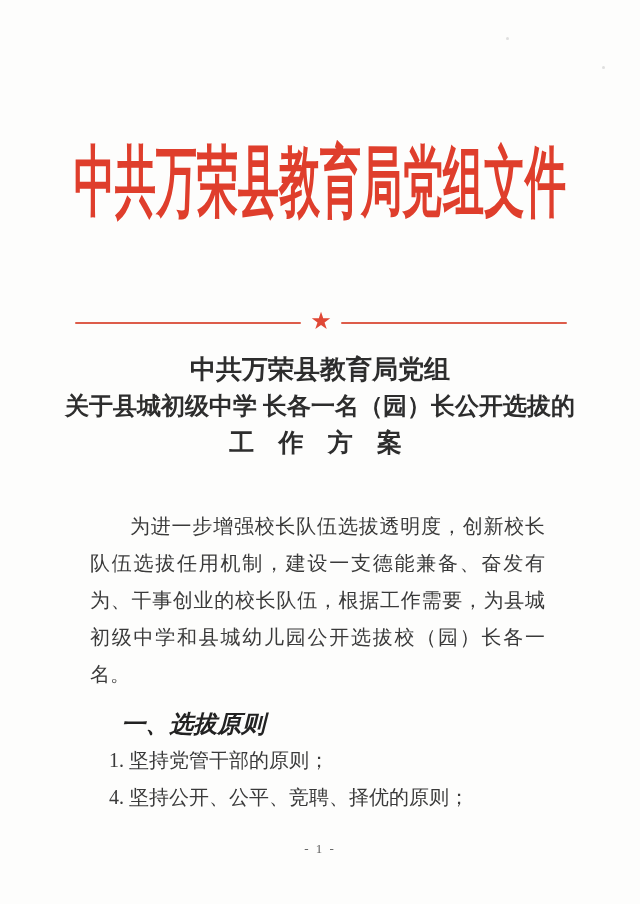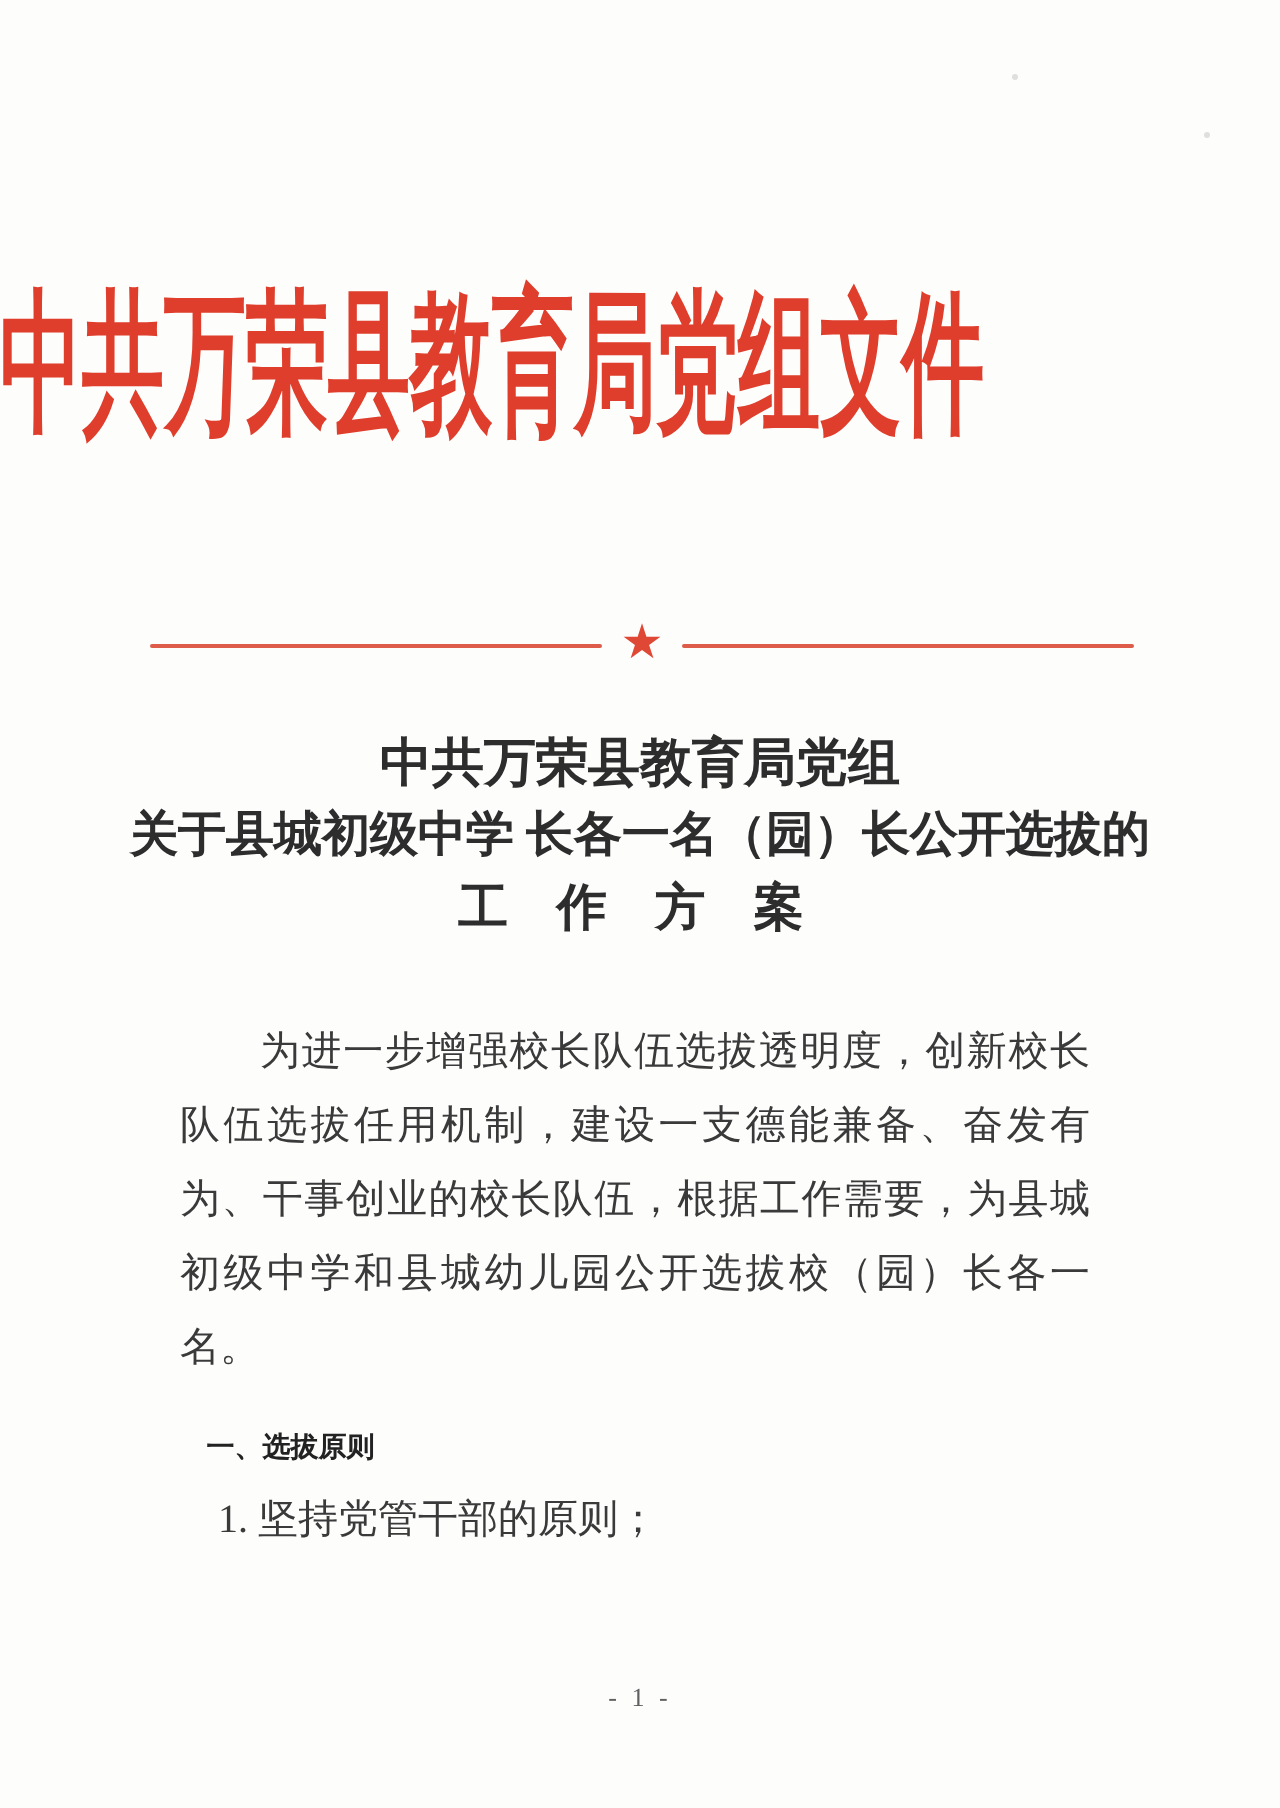--- a/index.html
+++ b/index.html
@@ -8,21 +8,21 @@
     position:relative;
     width:640px;height:904px;
     margin:0 auto;
     background:#fdfdfc;
     overflow:hidden;
     font-family:"Liberation Serif","DejaVu Serif",serif;
   }
   
   .letterhead{
     position:absolute;top:136px;left:0;right:0;height:92px;
-    display:flex;align-items:center;
+    display:flex;align-items:center;justify-content:center;
   }
   .letterhead .stretch{
     display:inline-block;
     font-weight:bold;
     font-size:41px;
     letter-spacing:0px;
     white-space:nowrap;
     transform:scaleY(1.88);
     transform-origin:center;
   }
@@ -32,37 +32,38 @@
     display:flex;align-items:center;
   }
   .rule .line{flex:1;height:2px;border-radius:1px;}
   .rule .star{
     font-size:24px;line-height:1;margin:0 9px;
     transform:translateY(-2px);
     font-family:"DejaVu Sans","Liberation Sans",sans-serif;
   }
   
   .doc-title{
-    position:absolute;top:363px;left:36px;right:36px;
+    position:absolute;top:351px;left:36px;right:36px;
     text-align:center;color:#2d2d2d;font-weight:bold;
   }
   .doc-title .t1{font-size:26px;line-height:37px;}
   .doc-title .t2{font-size:24px;line-height:36px;white-space:nowrap;}
   .doc-title .t3{font-size:25px;line-height:37px;letter-spacing:9px;text-align:center;}
   
   .body-text{
     position:absolute;top:496px;left:78px;width:479px;
     font-size:20px;line-height:37px;color:#3a3a3a;
     text-align:justify;
   }
   .para{margin:12px;text-indent:2em;}
   .section-heading{
     margin:0;padding-left:1.8em;
-    font-size:14px;line-height:37px;font-weight:bold;color:#222;
+    font-size:24px;line-height:37px;font-weight:bold;color:#222;
     font-family:"Liberation Sans","DejaVu Sans",sans-serif;
+    font-style:italic;
   }
   .list-item{padding-left:1.55em;line-height:37px;}
   
   .page-number{
     position:absolute;top:841px;left:0;right:0;
     text-align:center;font-size:13px;color:#606060;letter-spacing:2px;
   }
   
   .speck{position:absolute;width:3px;height:3px;border-radius:50%;background:#c6c6c6;opacity:.55;}
   .speck.s1{left:506px;top:37px;}
@@ -89,17 +90,18 @@
   <div class="doc-title">
     <div class="t1">中共万荣县教育局党组</div>
     <div class="t2">关于县城初级中学 长各一名（园）长公开选拔的</div>
     <div class="t3">工 作 方 案</div>
   </div>
 
   <div class="body-text">
     <p class="para">为进一步增强校长队伍选拔透明度，创新校长队伍选拔任用机制，建设一支德能兼备、奋发有为、干事创业的校长队伍，根据工作需要，为县城初级中学和县城幼儿园公开选拔校（园）长各一名。</p>
     <div class="section-heading">一、选拔原则</div>
     <div class="list-item">1. 坚持党管干部的原则；</div>
+    <div class="list-item">4. 坚持公开、公平、竞聘、择优的原则；</div>
   </div>
 
   <div class="page-number">- 1 -</div>
 
 </div>
 
 </body></html>

